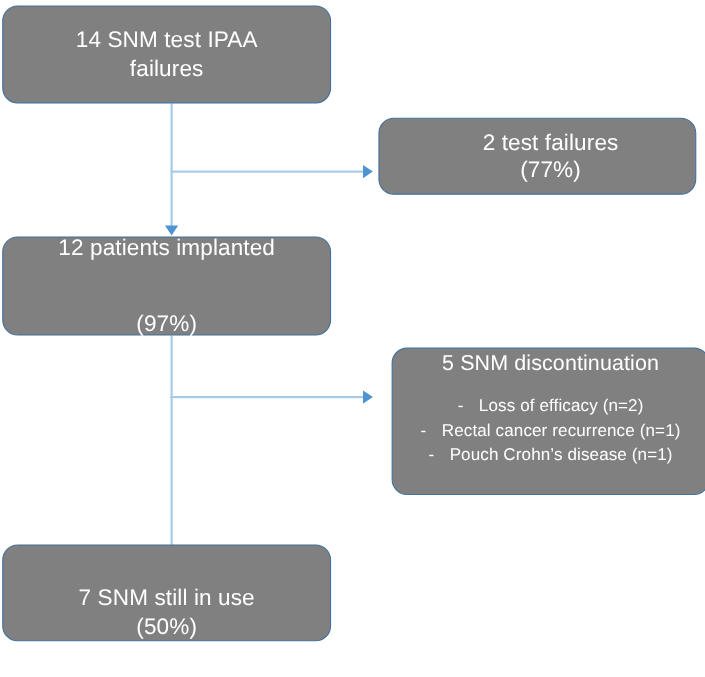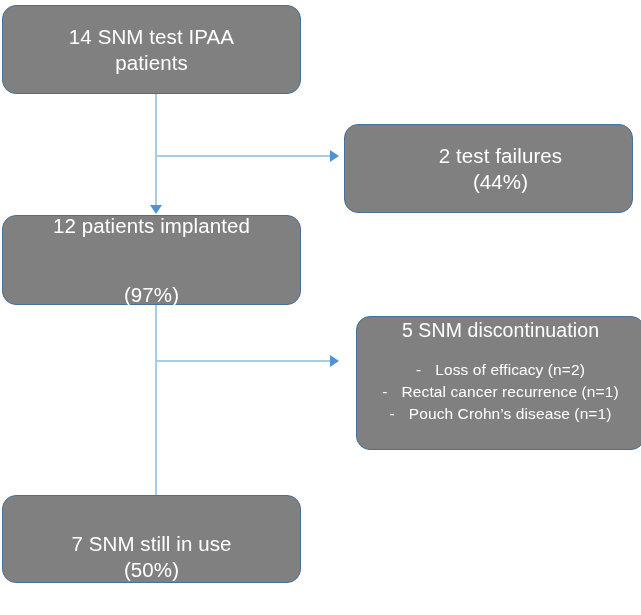--- a/index.html
+++ b/index.html
@@ -31,21 +31,21 @@
     text-align: center;
     line-height: 1.24;
     letter-spacing: 0.1px;
   }
   .node .line {
     display: block;
     white-space: nowrap;
   }
   
   #node-test-patients   { left: 2px;   top: 5px;   width: 299px; height: 89px;  font-size: 20.5px; }
-  #node-test-failures   { left: 344px; top: 124px; width: 289px; height: 89px;  font-size: 20.5px; padding-left: 24px; }
+  #node-test-failures   { left: 344px; top: 107px; width: 289px; height: 70px;  font-size: 20.5px; padding-left: 24px; }
   #node-implanted       { left: 2px;   top: 215px; width: 299px; height: 90px;  font-size: 20.5px; gap: 44px; }
   #node-discontinuation { left: 356px; top: 316px; width: 289px; height: 134px; font-size: 19.5px;
                           justify-content: flex-start; padding-top: 1px; }
   #node-still-in-use    { left: 2px;   top: 495px; width: 299px; height: 88px;  font-size: 20.5px; justify-content: flex-end; }
 
   
   .disc-title {
     font-size: 19.5px;
     display: block;
     white-space: nowrap;
@@ -115,26 +115,26 @@
   <div class="conn h-line" id="conn-h-1"></div>
   <div class="arrow-right" id="arrow-h-1"></div>
 
   <div class="conn v-line" id="conn-v-2"></div>
   <div class="arrow-down" id="arrow-v-2"></div>
   <div class="conn h-line" id="conn-h-2"></div>
   <div class="arrow-right" id="arrow-h-2"></div>
 
   <div class="node" id="node-test-patients">
     <span class="line">14 SNM test IPAA</span>
-    <span class="line">patients</span>
+    <span class="line">failures</span>
   </div>
 
   <div class="node" id="node-test-failures">
     <span class="line">2 test failures</span>
-    <span class="line">(44%)</span>
+    <span class="line">(77%)</span>
   </div>
 
   <div class="node" id="node-implanted">
     <span class="line">12 patients implanted</span>
     <span class="line">(97%)</span>
   </div>
 
   <div class="node" id="node-discontinuation">
     <span class="disc-title">5 SNM discontinuation</span>
     <ul class="disc-list">

